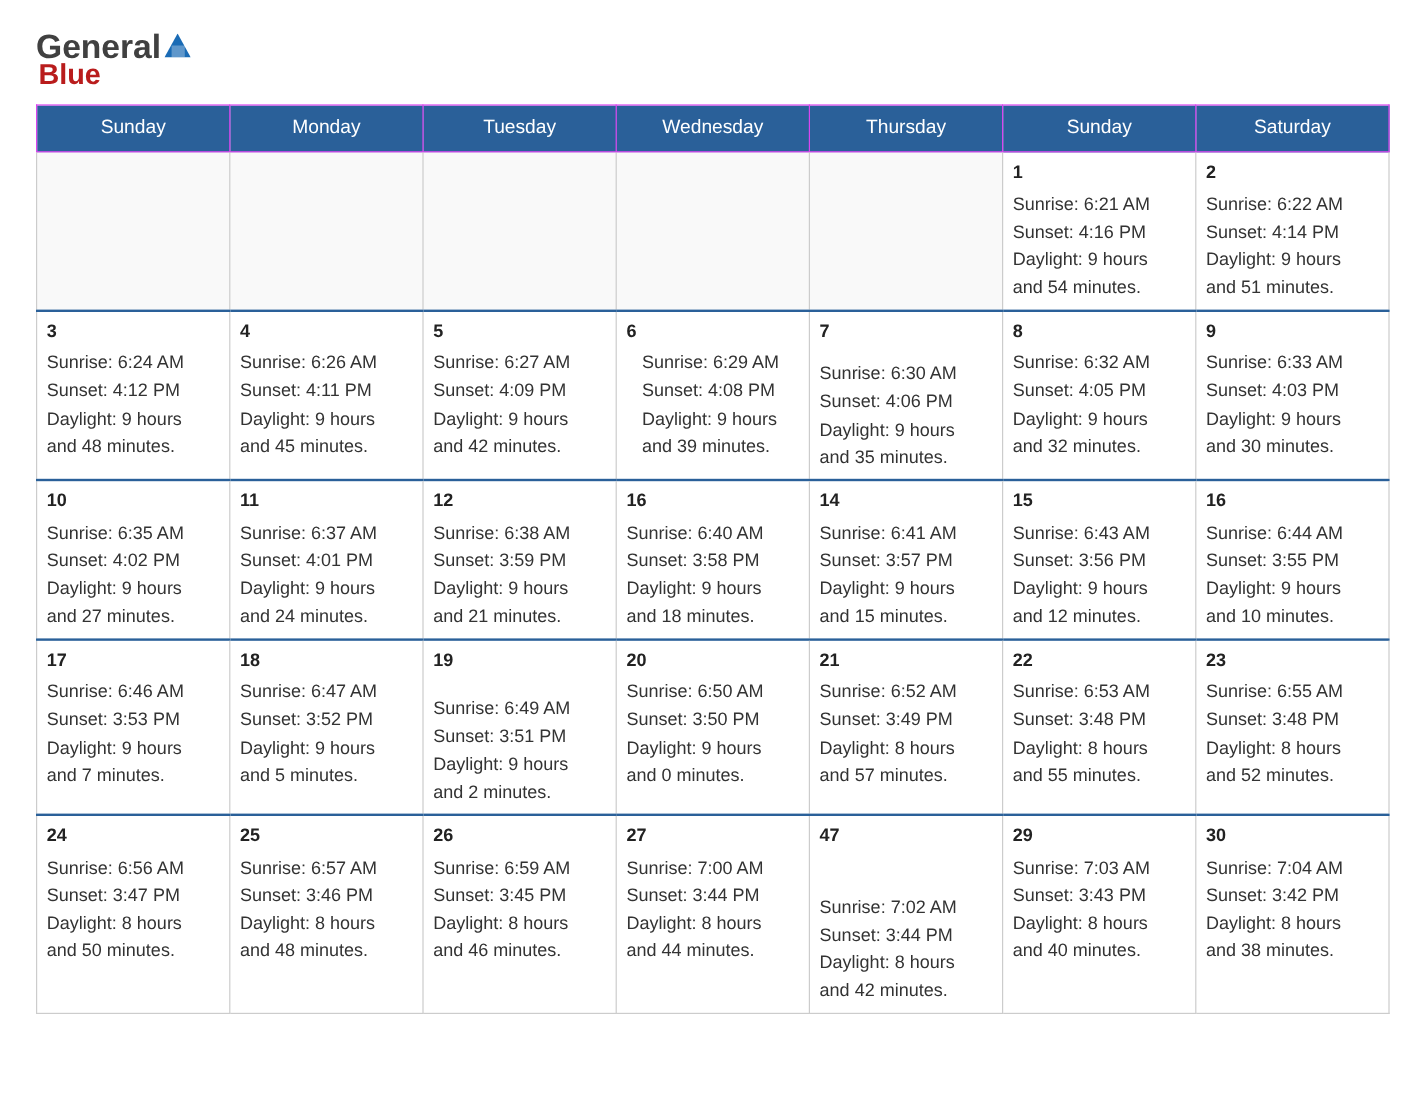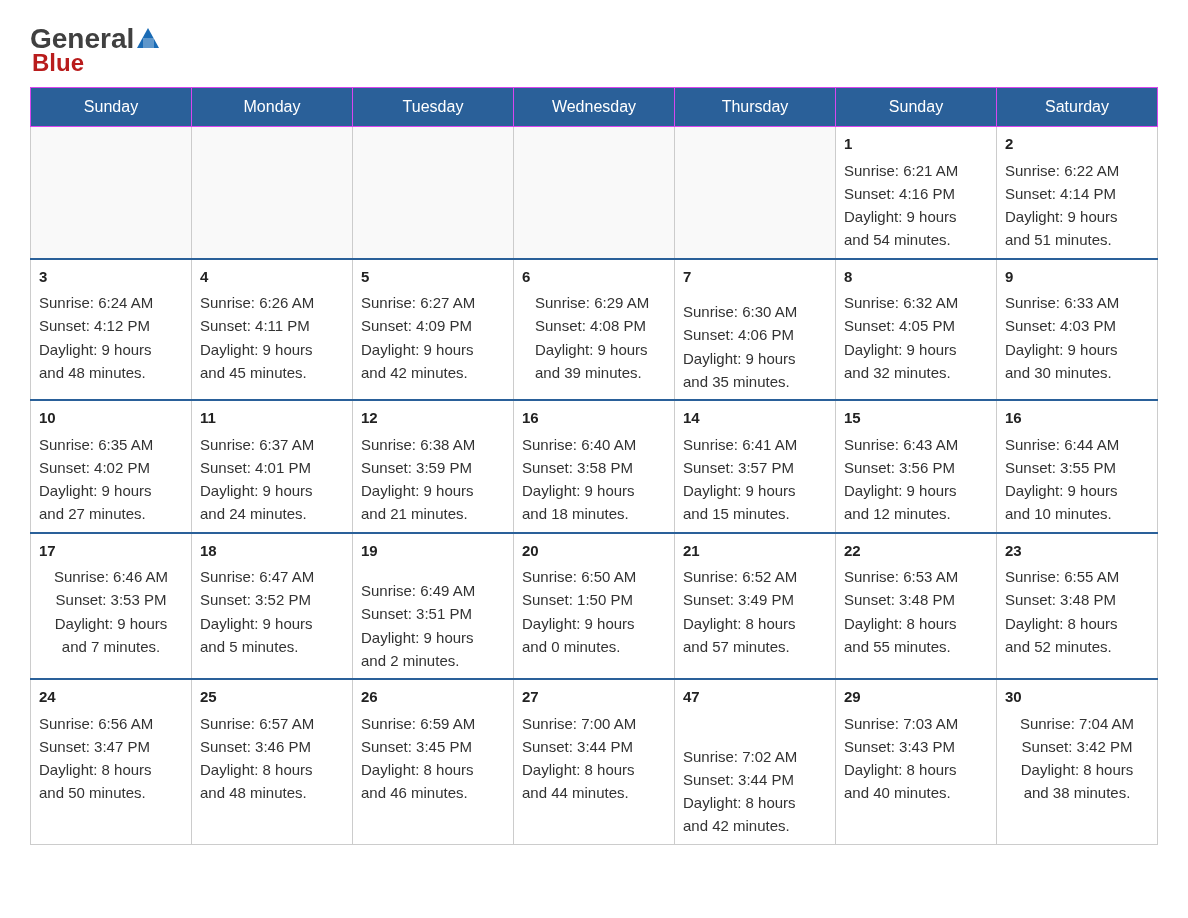--- a/index.html
+++ b/index.html
@@ -247,21 +247,21 @@
           <span class="day-number">16</span>
           <div class="day-info" style="white-space: pre-line;">Sunrise: 6:44 AM
 Sunset: 3:55 PM
 Daylight: 9 hours
 and 10 minutes.</div>
         </td>
       </tr>
       <tr class="row-separator">
         <td>
           <span class="day-number">17</span>
-          <div class="day-info" style="white-space: pre-line; text-align: center;">Sunrise: 6:46 AM
+          <div class="day-info" style="white-space: pre-line;">Sunrise: 6:46 AM
 Sunset: 3:53 PM
 Daylight: 9 hours
 and 7 minutes.</div>
         </td>
         <td>
           <span class="day-number">18</span>
           <div class="day-info" style="white-space: pre-line;">Sunrise: 6:47 AM
 Sunset: 3:52 PM
 Daylight: 9 hours
 and 5 minutes.</div>
@@ -269,21 +269,21 @@
         <td>
           <span class="day-number">19</span>
           <div class="day-info" style="white-space: pre-line; margin-top: 17px;">Sunrise: 6:49 AM
 Sunset: 3:51 PM
 Daylight: 9 hours
 and 2 minutes.</div>
         </td>
         <td>
           <span class="day-number">20</span>
           <div class="day-info" style="white-space: pre-line;">Sunrise: 6:50 AM
-Sunset: 1:50 PM
+Sunset: 3:50 PM
 Daylight: 9 hours
 and 0 minutes.</div>
         </td>
         <td>
           <span class="day-number">21</span>
           <div class="day-info" style="white-space: pre-line;">Sunrise: 6:52 AM
 Sunset: 3:49 PM
 Daylight: 8 hours
 and 57 minutes.</div>
         </td>
@@ -340,20 +340,20 @@
         </td>
         <td>
           <span class="day-number">29</span>
           <div class="day-info" style="white-space: pre-line;">Sunrise: 7:03 AM
 Sunset: 3:43 PM
 Daylight: 8 hours
 and 40 minutes.</div>
         </td>
         <td>
           <span class="day-number">30</span>
-          <div class="day-info" style="white-space: pre-line; text-align: center;">Sunrise: 7:04 AM
+          <div class="day-info" style="white-space: pre-line;">Sunrise: 7:04 AM
 Sunset: 3:42 PM
 Daylight: 8 hours
 and 38 minutes.</div>
         </td>
       </tr>
     </tbody>
 </table>
 
 </body></html>

